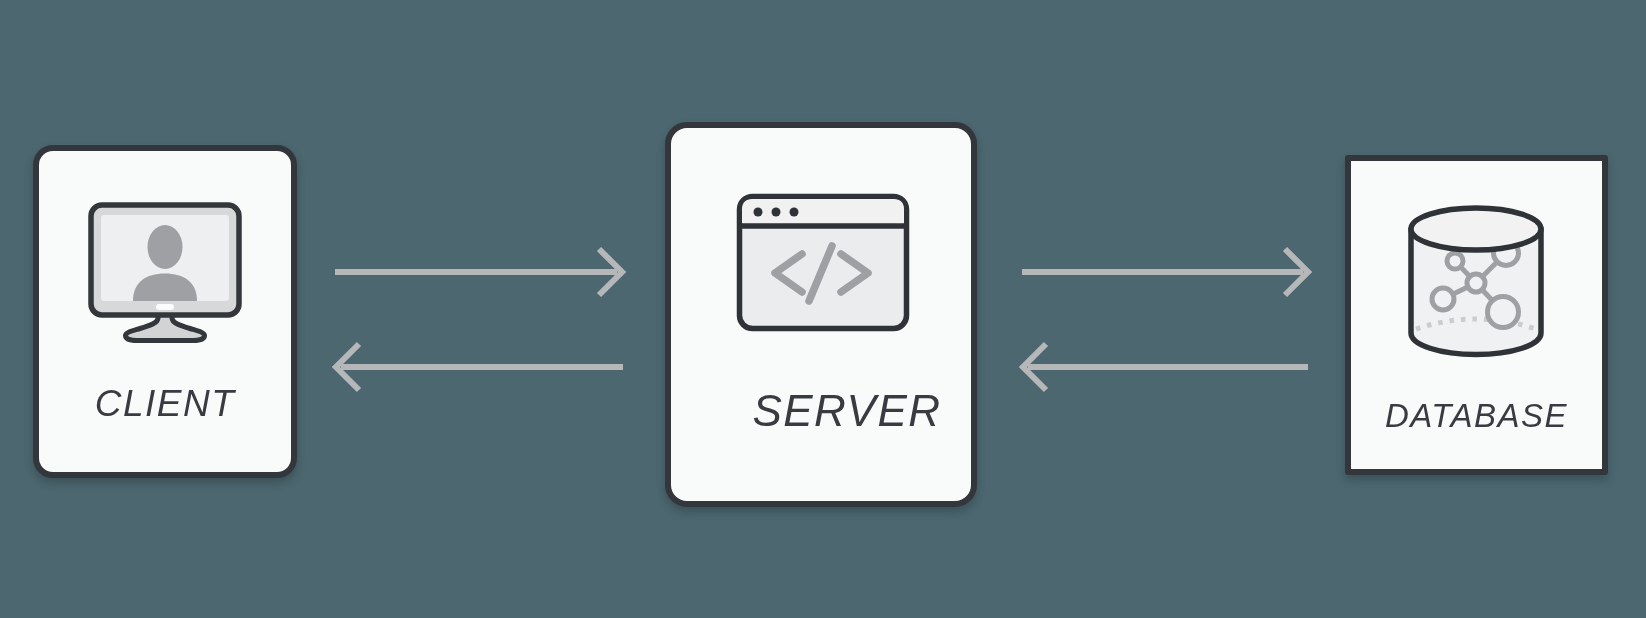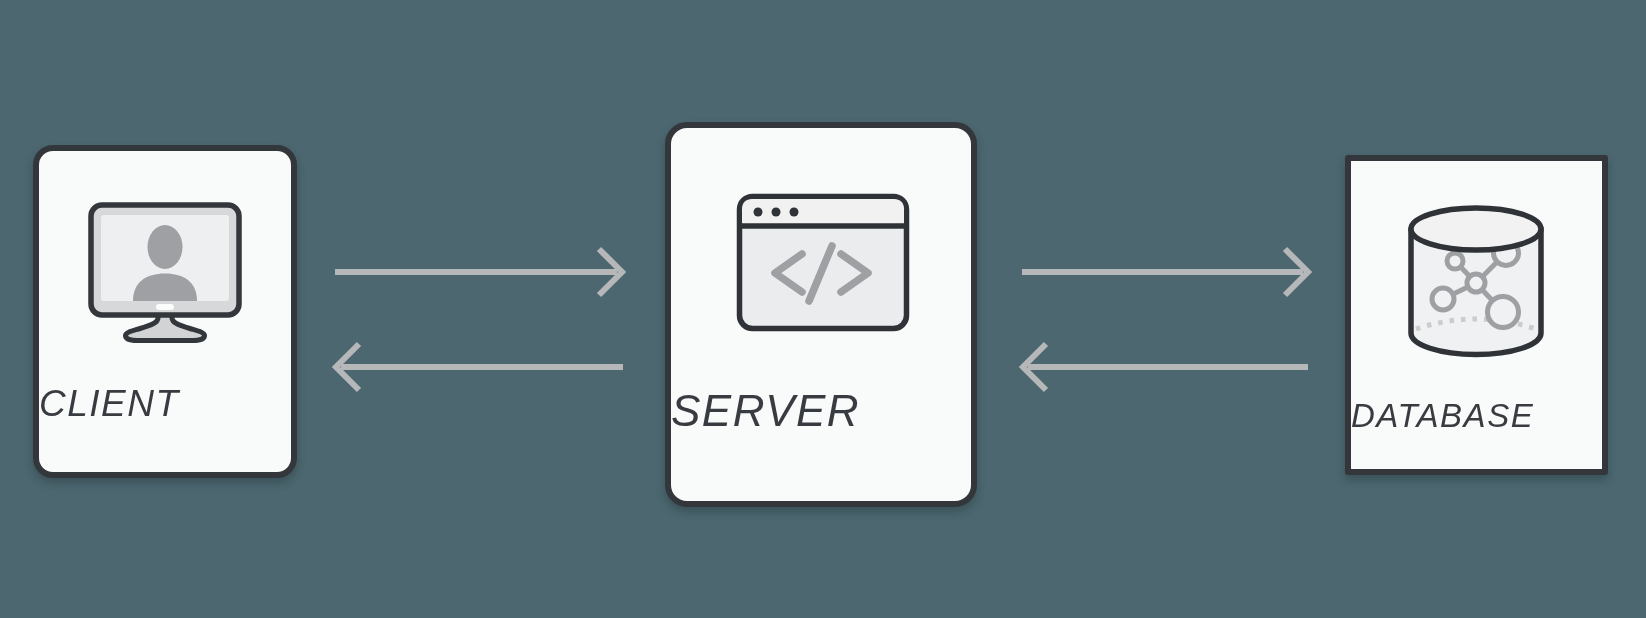--- a/index.html
+++ b/index.html
@@ -23,27 +23,28 @@
   }
   .card-client{left:33px;top:145px;width:252px;height:321px;border-radius:20px;}
   .card-server{left:665px;top:122px;width:300px;height:373px;border-radius:22px;}
   .card-database{left:1345px;top:155px;width:251px;height:308px;border-radius:3px;}
   .icon{position:absolute;}
   .icon-monitor{left:49px;top:51px;}
   .icon-browser{left:65px;top:65px;}
   .icon-db{left:57px;top:44px;}
   .label{
     position:absolute;left:0;width:100%;
+    text-align:center;
     font-style:italic;
     color:var(--label-text,#383C40);
     letter-spacing:1.5px;
     white-space:nowrap;
   }
   .card-client .label{top:232px;font-size:37px;}
-  .card-server .label{top:258px;font-size:44px;}
+  .card-server .label{top:258px;font-size:44px;margin-left:26px;}
   .card-database .label{top:236px;font-size:33px;}
 </style>
 </head>
 <body>
 
 <div class="canvas">
 
   <svg class="arrows" viewBox="0 0 1646 618" aria-hidden="true">
     <g>
       <line x1="335" y1="272" x2="617" y2="272"></line>

